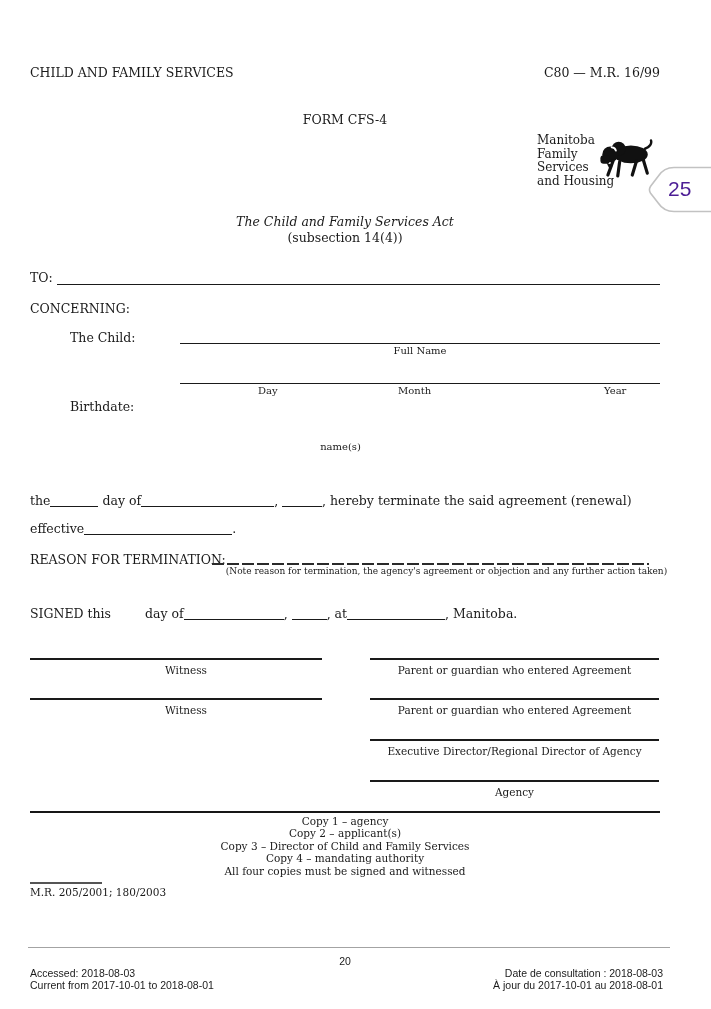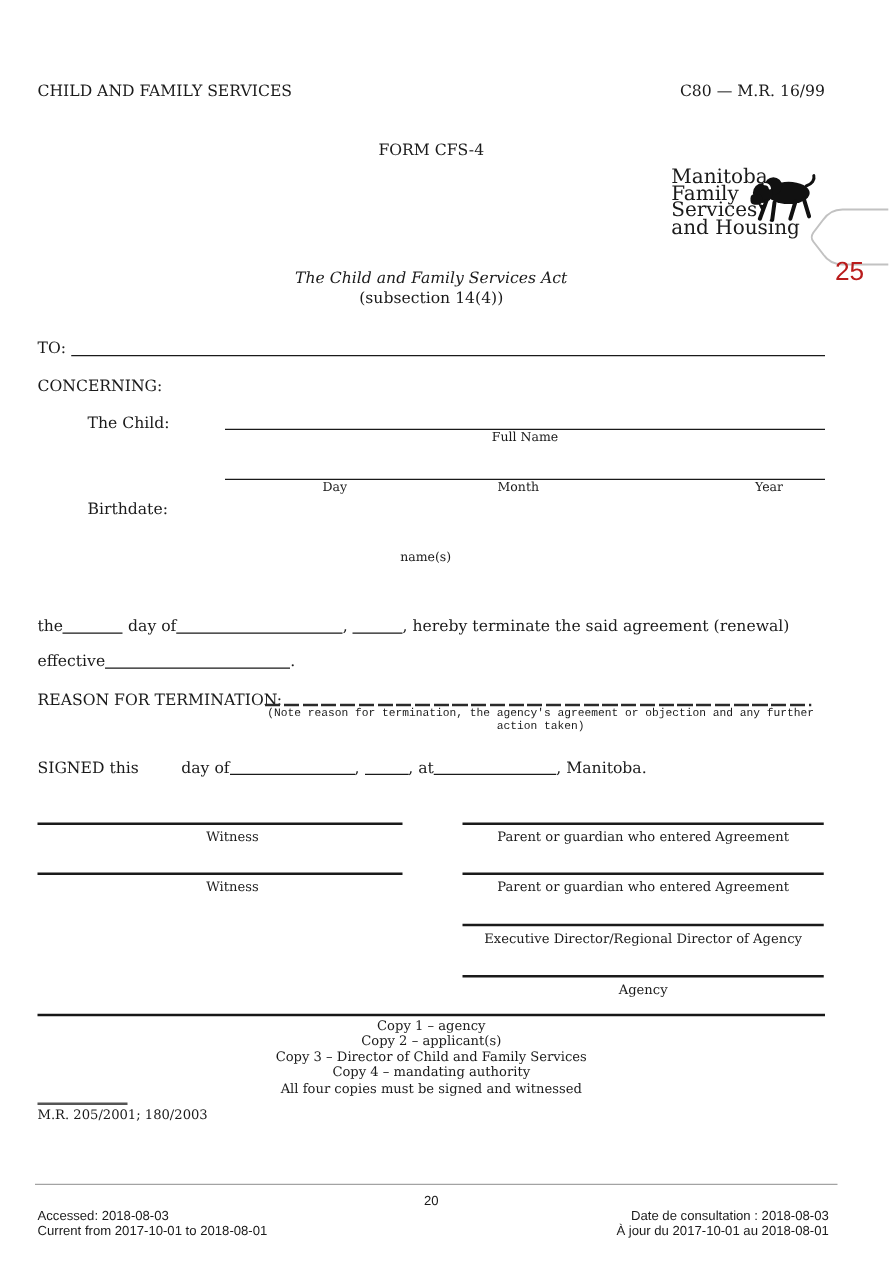--- a/index.html
+++ b/index.html
@@ -17,24 +17,24 @@
   .hline{position:absolute;height:0;border-top:1.5px solid #1a1a1a;}
   .hline2{position:absolute;height:0;border-top:2px solid #1a1a1a;}
   .blank{display:inline-block;border-bottom:1.5px solid #1a1a1a;height:12px;vertical-align:-2px;}
   .dashline{position:absolute;height:1.6px;
     background:repeating-linear-gradient(90deg,#2a2a2a 0 12px,transparent 12px 15px);}
   
   .hdr-l{top:65px;left:30px;}
   .hdr-r{top:65px;right:51px;}
   .form-no{top:112px;left:30px;width:630px;}
   .form-title{top:157px;left:30px;width:614px;}
-  .ministry{top:134px;left:537px;font-size:16px;line-height:13.6px;}
+  .ministry{top:134px;left:537px;font-size:12px;line-height:13.6px;}
   .bison{top:139px;left:599px;}
   .tab{top:166px;right:0;width:64px;height:47px;}
-  .tab-num{position:absolute;top:11px;left:21px;font-size:21px;color:#b91c1c;margin-top:29px;}
+  .tab-num{position:absolute;top:11px;left:21px;font-size:21px;color:#4c1d95;}
   .act-title{top:214px;left:30px;width:630px;font-style:italic;}
   .act-sub{top:230px;left:30px;width:630px;}
   
   .to-label{top:270px;left:30px;}
   .to-line{top:284px;left:57px;width:603px;}
   .concerning{top:301px;left:30px;}
   .child-label{top:330px;left:70px;}
   .child-line{top:343px;left:180px;width:480px;}
   .child-cap{top:345px;left:180px;width:480px;}
   .bd-label{top:370px;left:70px;margin-top:29px;}
@@ -43,21 +43,21 @@
   .cap-month{top:385px;left:398px;}
   .cap-year{top:385px;left:604px;}
   
   .n1{top:425px;left:30px;width:660px;}
   .n1-cap{top:441px;left:172px;width:337px;}
   .n2{top:466px;left:30px;width:630px;text-align:justify;text-align-last:justify;}
   .n3{top:493px;left:30px;width:660px;}
   .n4{top:521px;left:30px;width:660px;}
   .reason-label{top:552px;left:30px;}
   .reason-line{top:563px;left:212px;width:437px;}
-  .reason-note{top:566px;left:205px;width:455px;font-family:Liberation Mono, monospace;}
+  .reason-note{top:566px;left:219px;width:455px;}
   .signed-row{top:606px;left:30px;width:660px;}
   .gap30{display:inline-block;width:30px;}
   
   .sigl1{top:658px;left:30px;width:292px;}
   .sigr1{top:658px;left:370px;width:289px;}
   .sigl2{top:698px;left:30px;width:292px;}
   .sigr2{top:698px;left:370px;width:289px;}
   .sigr3{top:739px;left:370px;width:289px;}
   .sigr4{top:780px;left:370px;width:289px;}
   .lbl1{top:664px;}  .lbl2{top:704px;}  .lbl3{top:745px;}  .lbl4{top:786px;}

